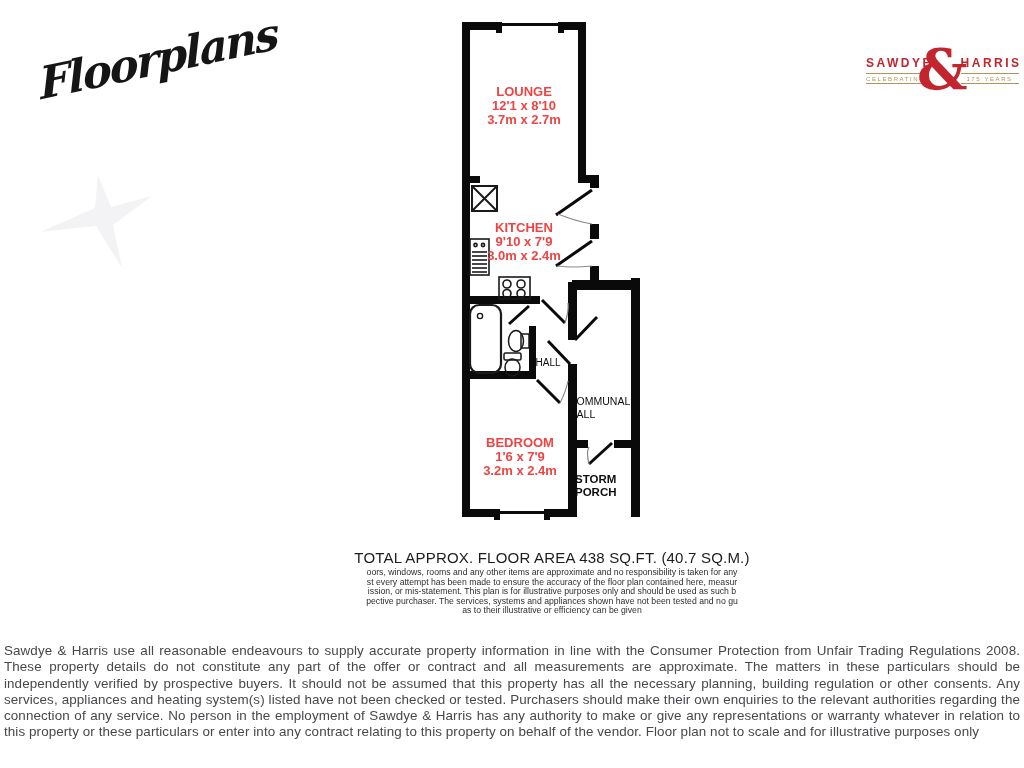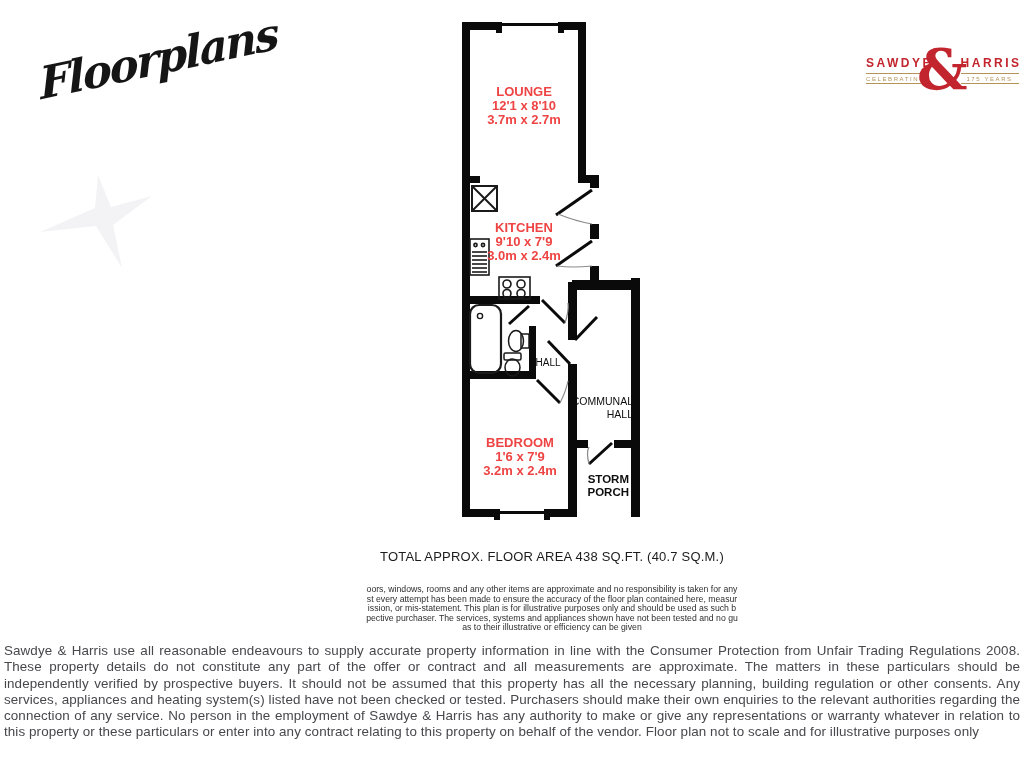--- a/index.html
+++ b/index.html
@@ -19,30 +19,30 @@
      white-space:nowrap;margin-bottom:3px;text-align:right;}
   .agency .rule{border-top:1px solid #b29459;height:0;}
   .agency .tag{font-size:6px;letter-spacing:1.6px;color:#b29459;text-align:center;
      padding:1.5px 0;white-space:nowrap;}
   .agency .amp{font-family:"DejaVu Serif",serif;font-size:56px;line-height:0.85;
      font-weight:700;color:#c2252e;margin:-10px -7px 0 -7px;position:relative;z-index:2;}
 
   
   .plan-label{position:absolute;transform:translate(-50%,-50%);text-align:center;
      color:#ef4444;font-weight:bold;font-size:13px;line-height:14px;white-space:nowrap;z-index:3;}
-  .plan-sub{position:absolute;transform:translate(-50%,-50%);text-align:right;
+  .plan-sub{position:absolute;transform:translate(-50%,-50%);text-align:left;
      color:#0e0e0e;font-weight:normal;font-size:10.5px;line-height:13px;z-index:3;}
   .w64{width:64px;white-space:normal;margin-top:44px;}
   .w54{width:54px;white-space:normal;font-weight:bold;font-size:11.5px;}
 
   svg.planlayer{position:absolute;left:0;top:0;z-index:1;}
 
   
   .totals{position:absolute;left:350px;top:549px;width:404px;text-align:center;z-index:3;}
-  .totals .title{font-size:13px;color:#1c1c1c;letter-spacing:0.2px;margin-bottom:21px;text-align:center;}
+  .totals .title{font-size:15px;color:#1c1c1c;letter-spacing:0.2px;margin-bottom:2px;text-align:center;}
   .totals .note{font-size:8.7px;line-height:9.6px;color:#2e2e2e;}
 
   
   .legal{position:absolute;left:4px;top:643px;width:1016px;text-align:justify;
      font-size:13.4px;line-height:16.3px;color:#47474c;letter-spacing:0.1px;z-index:3;}
 </style>
 </head>
 <body>
 
 <div id="page">

